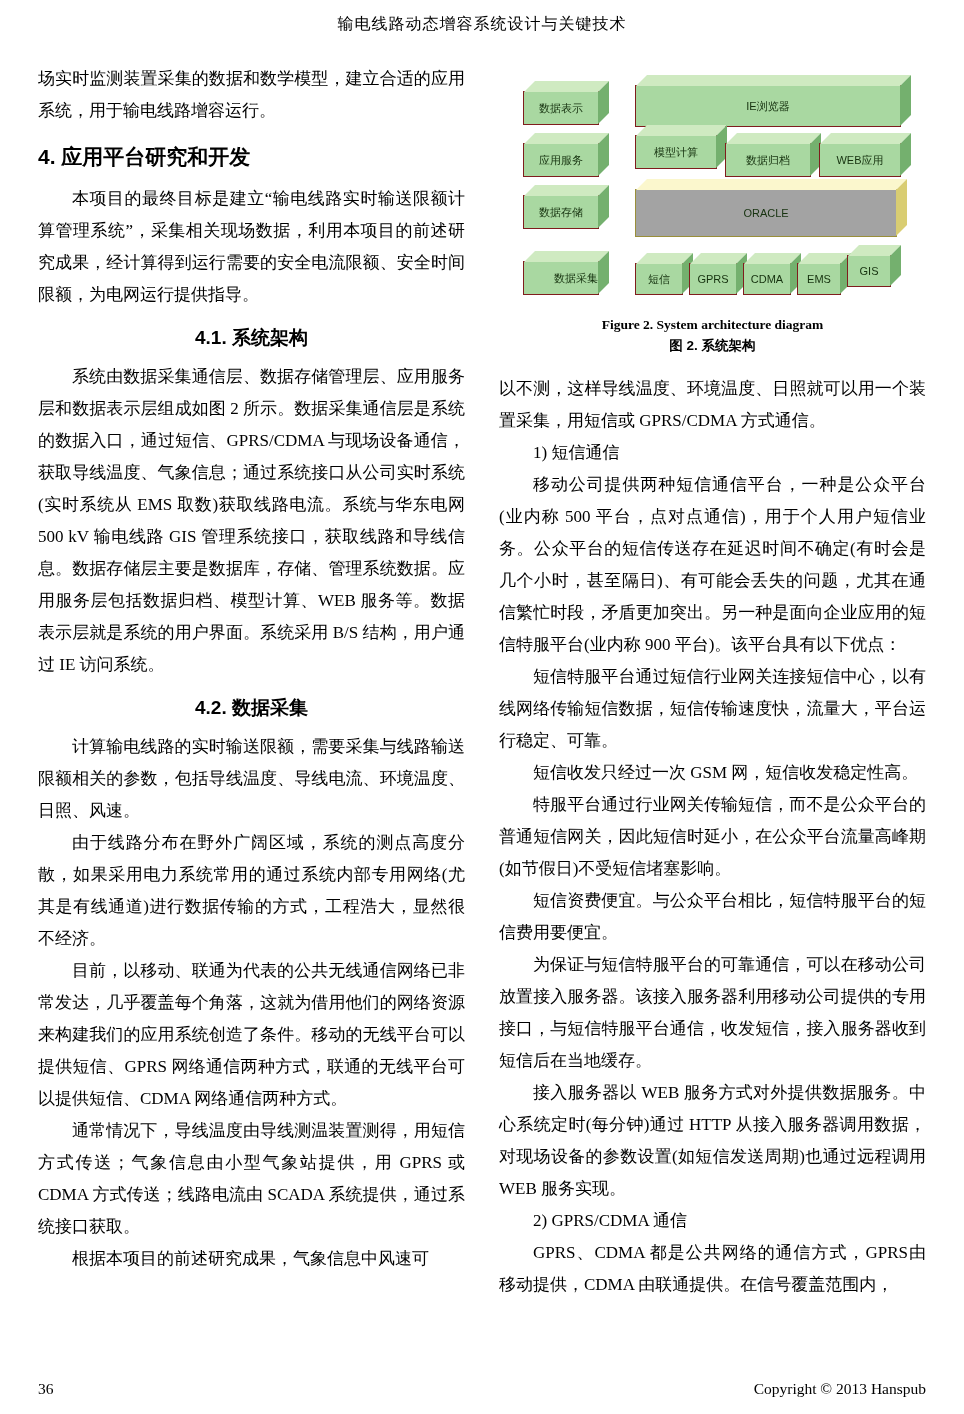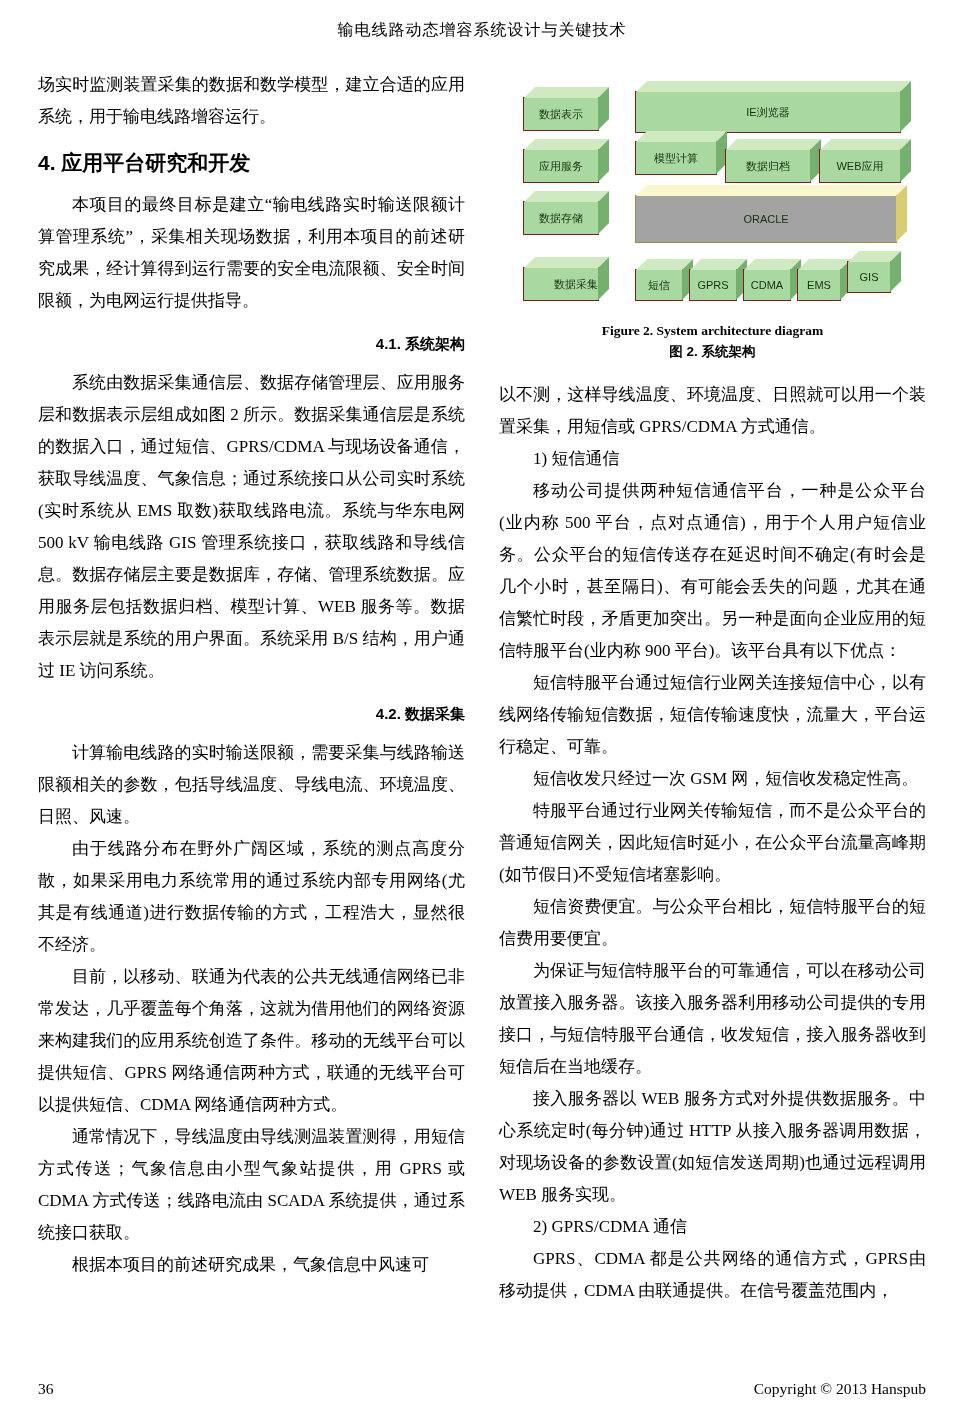--- a/index.html
+++ b/index.html
@@ -3,34 +3,34 @@
 <meta charset="utf-8">
 <style>
   * { margin:0; padding:0; box-sizing:border-box; }
   html,body { background:#ffffff; }
   body {
     width:964px; height:1414px;
     font-family:"Liberation Serif","DejaVu Serif",serif;
     color:#000;
   }
   .page { position:relative; width:964px; height:1414px; padding:14px 38px 0 38px; overflow:hidden; background:#fff; }
-  .running-head { text-align:center; font-size:16px; letter-spacing:1px;margin-top:6px; }
+  .running-head { text-align:center; font-size:16px; letter-spacing:1px; }
   .columns { display:flex; gap:34px; margin-top:28px; }
   .col { width:427px; font-size:17px; line-height:32px; text-align:justify; }
   .col p { text-indent:2em; }
   .col p.noindent { text-indent:0; }
   h2.sec {
     font-family:"Liberation Sans","DejaVu Sans",sans-serif;
     font-weight:bold; font-size:21px; line-height:28px;
     margin:16px 0 12px 0; text-align:left;
   }
   h3.sec {
     font-family:"Liberation Sans","DejaVu Sans",sans-serif;
-    font-weight:bold; font-size:15px; line-height:26px;
-    margin:14px 0 10px 0; text-align:right;
+    font-weight:bold; font-size:19px; line-height:26px;
+    margin:14px 0 10px 0; text-align:center;
   }
 
   
   .figure { margin:4px 0 16px 0; }
   .diagram { position:relative; width:427px; height:238px; }
   .b3 {
     position:absolute; display:flex; align-items:center; justify-content:center;
     font-family:"Liberation Sans","DejaVu Sans",sans-serif;
     font-size:11px; color:#16320f; text-align:center;
     border:1px solid #7f1d1d;

